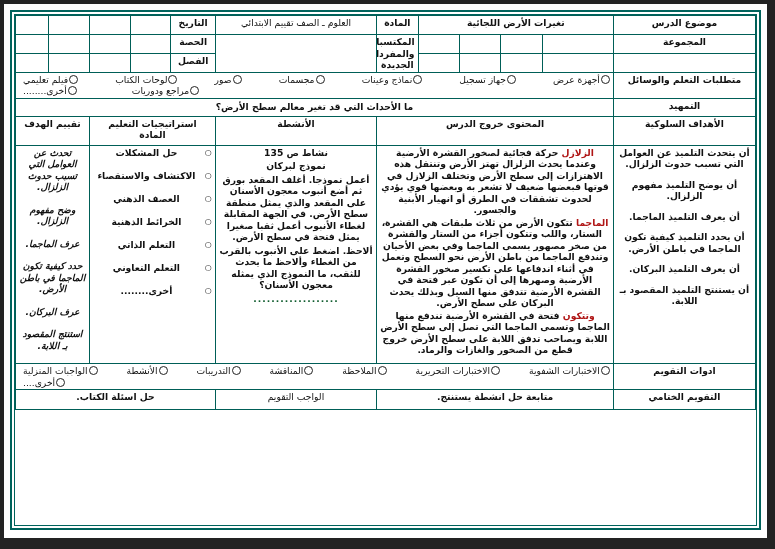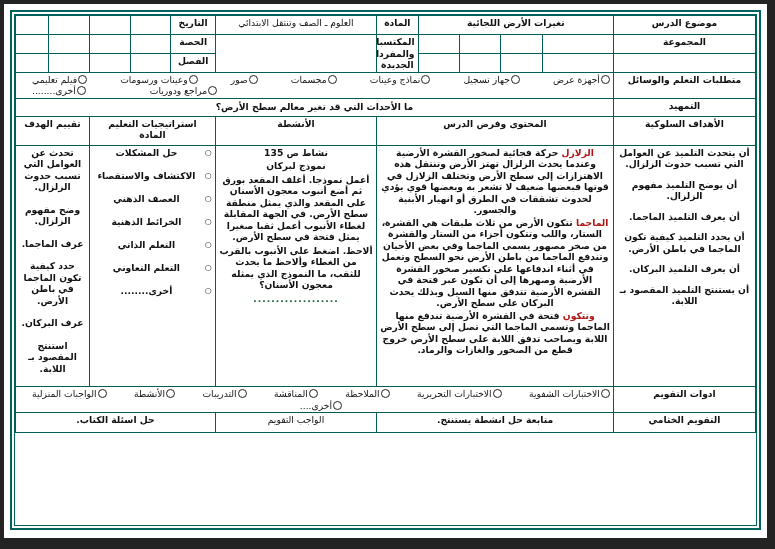--- a/index.html
+++ b/index.html
@@ -99,21 +99,21 @@
     direction: rtl;
     text-align: right;
     font-size: 9px;
     color: #111;
     padding: 2px 4px 2px 4px;
     line-height: 1.5;
   }
   .opt {
     display: inline-block;
     white-space: nowrap;
-    margin-left: 13px;
+    margin-left: 4px;
   }
   .cbx {
     display: inline-block;
     width: 7px;
     height: 7px;
     border: 1px solid #222;
     border-radius: 50%;
     margin-left: 1px;
     vertical-align: -1px;
   }
@@ -192,21 +192,21 @@
   }
 
   .evaluation {
     color: #7d1414;
     font-weight: bold;
     font-size: 9.3px;
     line-height: 1.4;
     text-align: center;
     padding: 8px 5px;
   }
-  .evaluation p { margin: 0 0 11px 0; }
+  .evaluation p { margin: 0 0 11px 0; font-style: italic; }
 
   .footer-val {
     color: #9b1b1b;
     font-weight: bold;
     font-size: 9.2px;
     text-align: center;
     vertical-align: middle;
   }
   .footer-val-black {
     color: #111;
@@ -238,21 +238,21 @@
             <col style="width:5.5%">
             <col style="width:5.5%">
             <col style="width:4.5%">
           </colgroup>
 
           <tbody>
               <tr>
             <td class="lbl hdr-cell">موضوع الدرس</td>
             <td class="val-red mid" colspan="4">تغيرات الأرض اللجائية</td>
             <td class="lbl mid">المادة</td>
-            <td class="val-black mid">العلوم ـ الصف وتنتقل الابتدائي</td>
+            <td class="val-black mid">العلوم ـ الصف تقييم الابتدائي</td>
             <td class="lbl mid">التاريخ</td>
             <td class="tiny-cell"></td>
             <td class="tiny-cell"></td>
             <td class="tiny-cell"></td>
             <td class="tiny-cell"></td>
           </tr>
 
           <tr>
             <td class="lbl hdr-cell">المجموعة</td>
             <td class="tiny-cell"></td>
@@ -283,38 +283,38 @@
 
           <tr>
             <td class="lbl mid">متطلبات التعلم والوسائل</td>
             <td class="opts" colspan="11">
               <div class="spread">
                 <span class="opt"><span class="cbx"></span><span class="opt-text">أجهزة عرض</span></span>
                 <span class="opt"><span class="cbx"></span><span class="opt-text">جهاز تسجيل</span></span>
                 <span class="opt"><span class="cbx"></span><span class="opt-text">نماذج وعينات</span></span>
                 <span class="opt"><span class="cbx"></span><span class="opt-text">مجسمات</span></span>
                 <span class="opt"><span class="cbx"></span><span class="opt-text">صور</span></span>
-                <span class="opt"><span class="cbx"></span><span class="opt-text">وعينات ورسومات</span></span>
+                <span class="opt"><span class="cbx"></span><span class="opt-text">لوحات الكتاب</span></span>
                 <span class="opt"><span class="cbx"></span><span class="opt-text">فيلم تعليمي</span></span>
               </div>
               <div style="text-align:left;padding-right:110px;">
                 <span class="opt"><span class="cbx"></span><span class="opt-text">مراجع ودوريات</span></span>
                 <span class="opt" style="margin-right:48px;"><span class="cbx"></span><span class="opt-text">أخرى........</span></span>
               </div>
             </td>
           </tr>
 
           <tr>
             <td class="lbl mid">التمهيد</td>
             <td colspan="11" class="val-red" style="vertical-align:middle;height:15px;">ما الأحداث التي قد تغير معالم سطح الأرض؟</td>
           </tr>
 
           <tr>
             <td class="col-head">الأهداف السلوكية</td>
-            <td class="col-head" colspan="5">المحتوى وفرض الدرس</td>
+            <td class="col-head" colspan="5">المحتوى خروج الدرس</td>
             <td class="col-head">الأنشطة</td>
             <td class="col-head" colspan="3">
               <span>استراتيجيات التعليم</span><br>
               <span>المادة</span>
             </td>
             <td class="col-head" colspan="2">تقييم الهدف</td>
           </tr>
 
           <tr>
 
@@ -387,21 +387,21 @@
             <td class="opts" colspan="11">
               <div class="spread">
                 <span class="opt"><span class="cbx"></span><span class="opt-text">الاختبارات الشفوية</span></span>
                 <span class="opt"><span class="cbx"></span><span class="opt-text">الاختبارات التحريرية</span></span>
                 <span class="opt"><span class="cbx"></span><span class="opt-text">الملاحظة</span></span>
                 <span class="opt"><span class="cbx"></span><span class="opt-text">المناقشة</span></span>
                 <span class="opt"><span class="cbx"></span><span class="opt-text">التدريبات</span></span>
                 <span class="opt"><span class="cbx"></span><span class="opt-text">الأنشطة</span></span>
                 <span class="opt"><span class="cbx"></span><span class="opt-text">الواجبات المنزلية</span></span>
               </div>
-              <div style="text-align:center;">
+              <div style="text-align:left;">
                 <span class="opt"><span class="cbx"></span><span class="opt-text">أخرى....</span></span>
               </div>
             </td>
           </tr>
 
           <tr>
             <td class="lbl mid" style="height:17px;">التقويم الختامي</td>
             <td class="footer-val" colspan="5">متابعة حل انشطة يستنتج.</td>
             <td class="footer-val-black">الواجب التقويم</td>
             <td class="footer-val" colspan="5">حل اسئلة الكتاب.</td>

